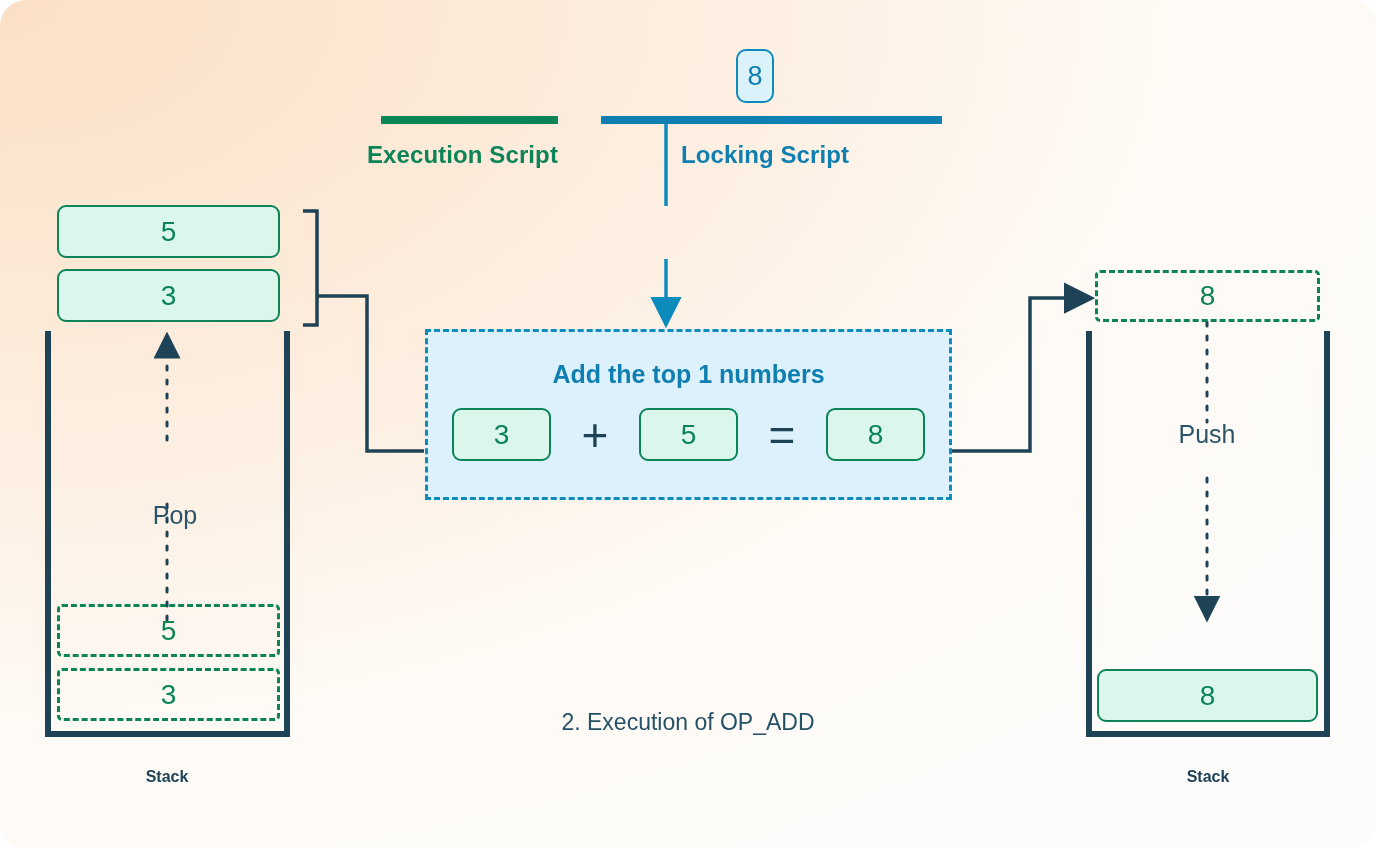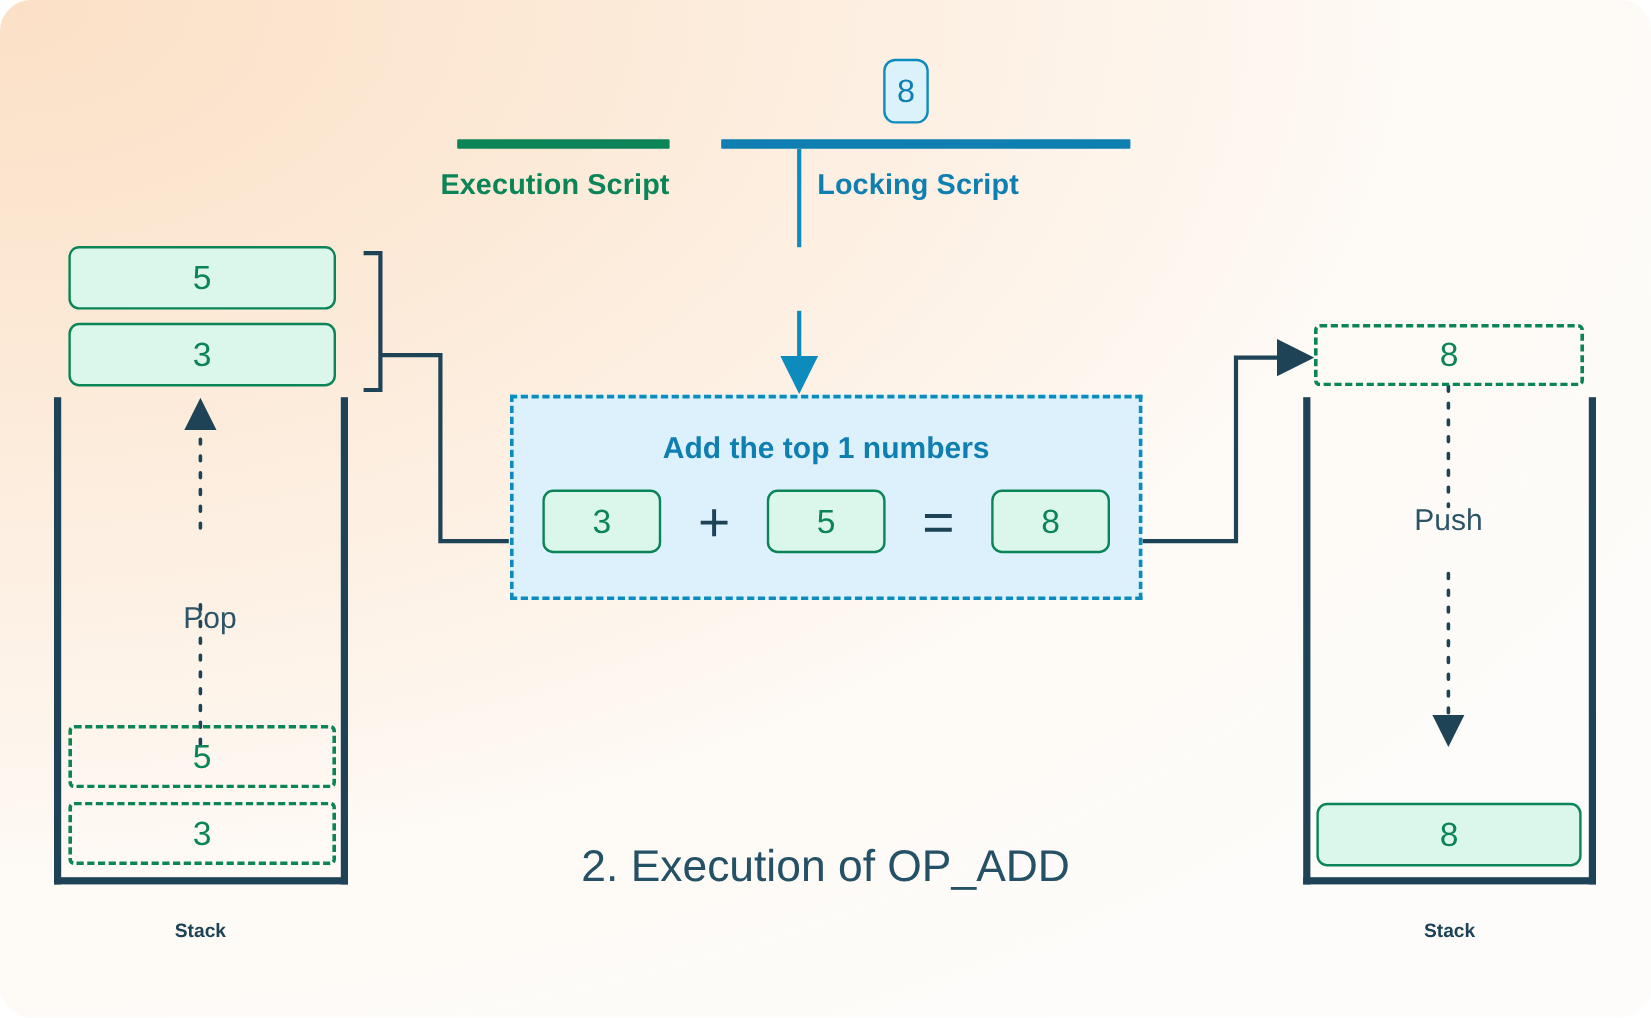--- a/index.html
+++ b/index.html
@@ -44,21 +44,21 @@
   .stack-label{color:#1e4356;font-size:16px;font-weight:700;}
   .stack-action{color:#2c5468;font-size:25px;}
 
   
   .op-panel{
     border:3px dashed #0e8bbd;background:#ddf1fc;box-sizing:border-box;
   }
   .op-panel-title{color:#0e7fb0;font-size:25px;font-weight:700;}
   .sym{color:#1e4356;font-weight:300;}
 
-  .caption{color:#255166;font-size:37px;}
+  .caption{color:#255166;font-size:23px;}
 
   svg{position:absolute;left:0;top:0;overflow:visible;}
 </style>
 </head>
 <body>
 
 <div id="canvas">
 
   <svg width="1376" height="848" aria-hidden="true">
     <defs>

